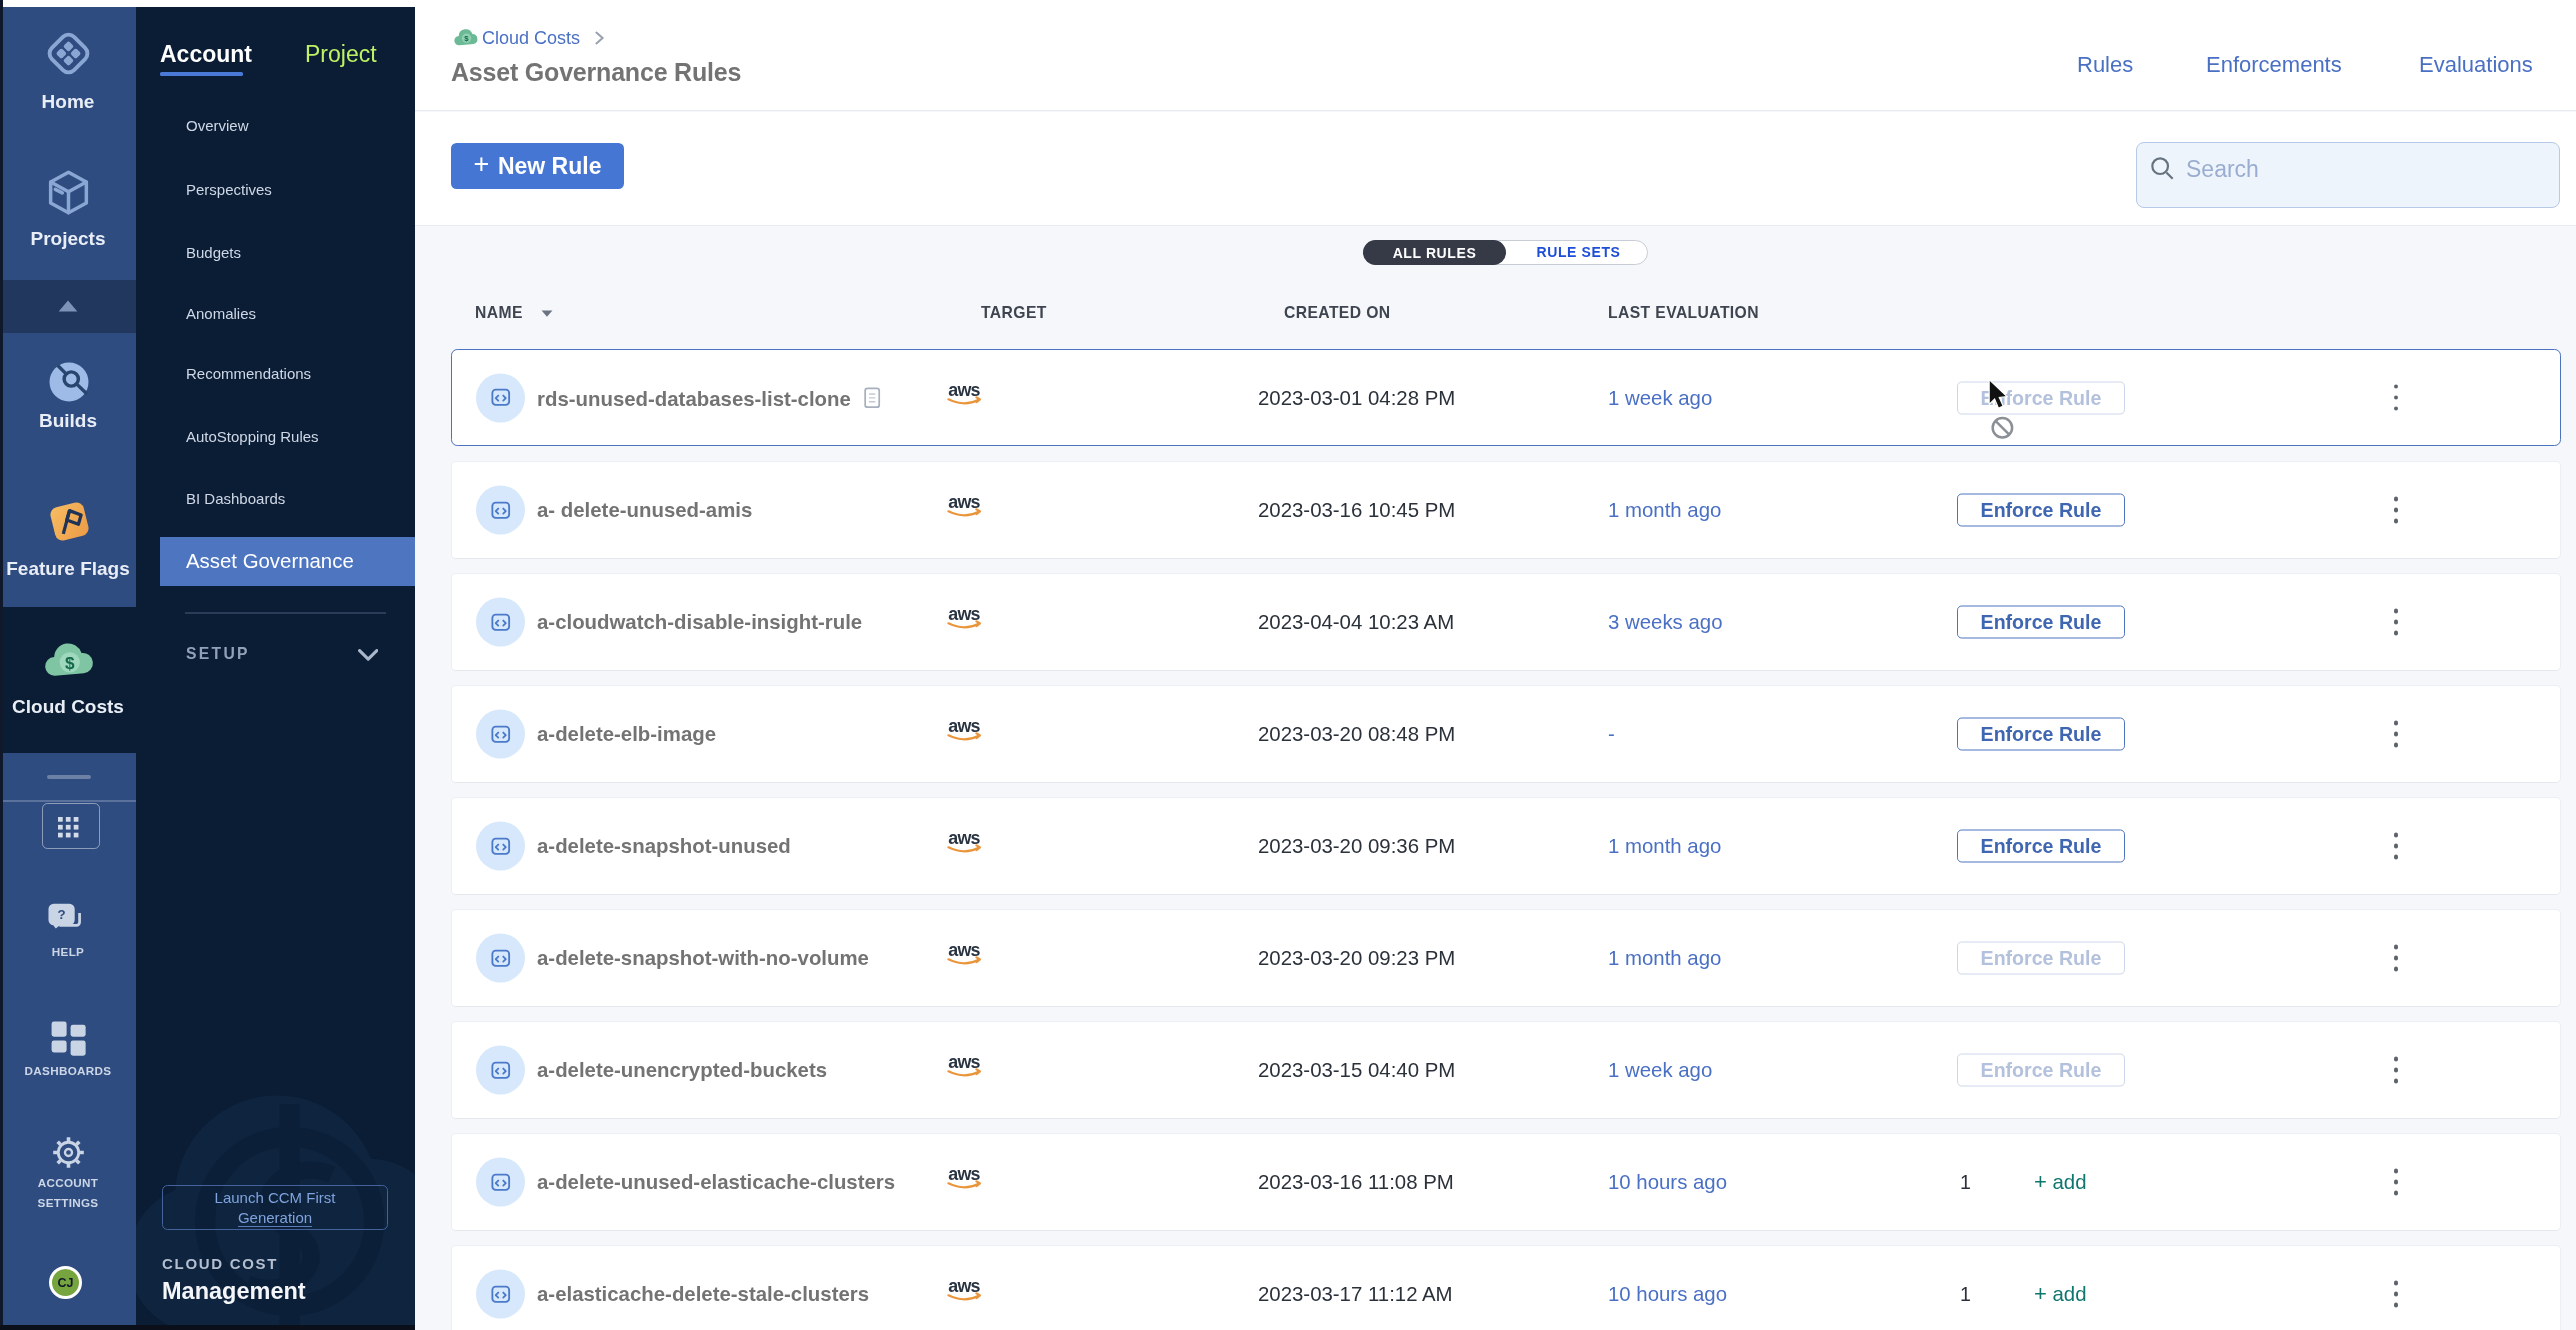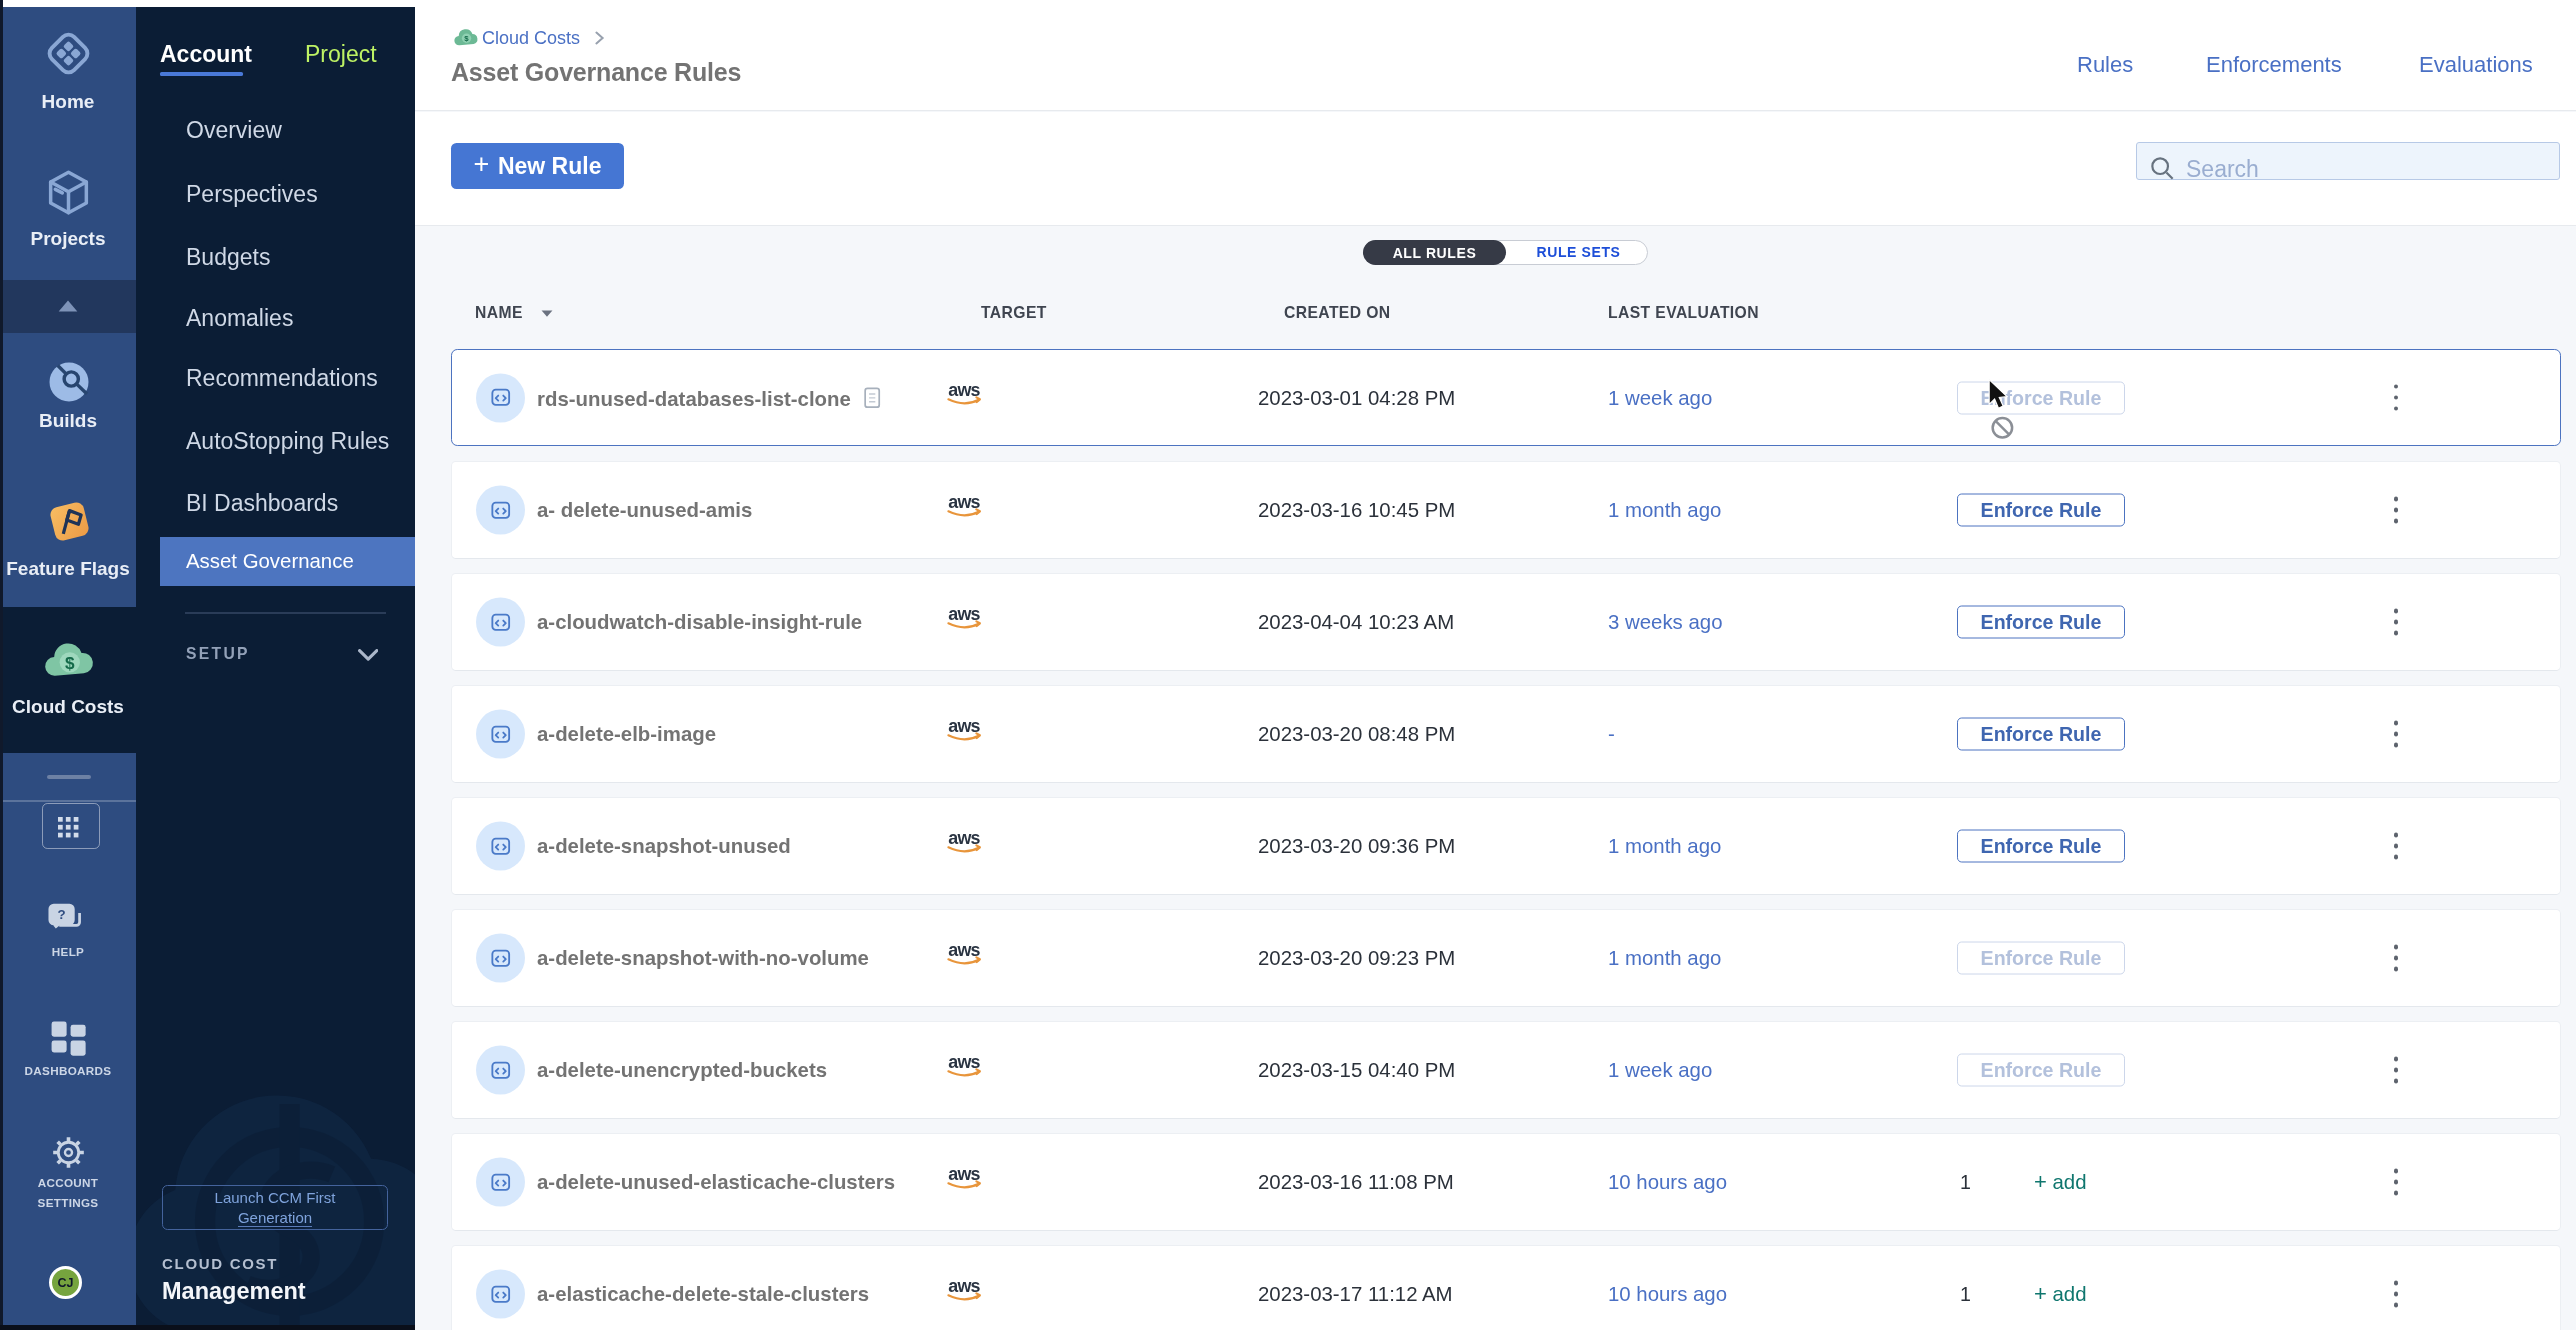--- a/index.html
+++ b/index.html
@@ -6,21 +6,21 @@
 html,body{width:2576px;height:1331px;overflow:hidden}
 body{position:relative;font-family:"Liberation Sans",sans-serif;background:#f5f7fa}
 .abs{position:absolute}
 
 #rail{position:absolute;left:0;top:0;width:136px;height:1331px;background:#2e4c80}
 .railseg{position:absolute;left:0;width:136px}
 .raillbl{position:absolute;width:136px;text-align:center;color:#e9eef6;font-weight:700;font-size:19px}
 .raillbl2{position:absolute;width:136px;text-align:center;color:#ccd6e6;font-weight:700;font-size:11.7px;letter-spacing:0.3px}
 
 #side2{position:absolute;left:136px;top:0;width:279px;height:1331px;background:#0b1d35;overflow:hidden}
-.s2item{position:absolute;left:50px;color:#cfd8e6;font-size:23px;font-weight:400}
+.s2item{position:absolute;left:50px;color:#cfd8e6;font-size:15px;font-weight:400}
 
 #main{position:absolute;left:415px;top:0;width:2161px;height:1331px;background:#f5f7fa}
 #hdr{position:absolute;left:0;top:0;width:2161px;height:111px;background:#fff;border-bottom:0.8px solid #e7eaee}
 #toolbar{position:absolute;left:0;top:112px;width:2161px;height:114px;background:#fff;border-bottom:0.8px solid #e7eaee}
 .toplink{position:absolute;top:52px;color:#4a70c4;font-size:22px}
 .colhdr{position:absolute;color:#3f4550;font-size:15.7px;font-weight:700;letter-spacing:0.4px}
 .row{position:absolute;left:36px;width:2110px;height:98px;background:#fff;border:0.8px solid #eceff3;border-bottom-color:#e4e8ed;border-radius:4.7px}
 .avatar{position:absolute;left:24px;top:50%;transform:translateY(-50%);width:49px;height:49px;border-radius:50%;background:#d7e8fc;display:flex;align-items:center;justify-content:center}
 .rname{position:absolute;left:85px;top:50%;transform:translateY(-50%);color:#737373;font-size:20.4px;font-weight:700;white-space:nowrap}
 .raws{position:absolute;left:493px;top:50%;transform:translateY(-56%)}
@@ -189,21 +189,21 @@
   <svg class="abs" style="left:179px;top:31px" width="11" height="14" viewBox="0 0 14 18">
       <path d="M3 2 L11 9 L3 16" fill="none" stroke="#98a1ae" stroke-width="2.6" stroke-linecap="round"></path>
     </svg>
   <div class="abs" style="left:36px;top:58px;color:#737373;font-size:25px;font-weight:700;letter-spacing:-0.2px">Asset Governance Rules</div>
   <div class="toplink" style="left:1662px">Rules</div>
   <div class="toplink" style="left:1791px">Enforcements</div>
   <div class="toplink" style="left:2004px">Evaluations</div>
 
   <div class="abs" style="left:36px;top:143px;width:173px;height:46px;border-radius:5.5px;background:#4576d3;color:#fff;display:flex;align-items:center;justify-content:center;font-size:23px;font-weight:700"><span style="font-weight:400;font-size:27px;margin-right:8.6px;margin-top:-2.3px">+</span>New Rule</div>
 
-  <div class="abs" style="left:1721px;top:142px;width:424px;height:38px;border:1.6px solid #b7c9e6;border-radius:3px;background:#edf4fc">
+  <div class="abs" style="left:1721px;top:142px;width:424px;height:66px;border:1.6px solid #b7c9e6;border-radius:8px;background:#edf4fc">
     <svg class="abs" style="left:13.3px;top:13.3px" width="25" height="25" viewBox="0 0 32 32">
         <g fill="none" stroke="#67727f" stroke-width="2.8">
           <circle cx="13" cy="13" r="10"></circle>
           <path d="M21 21 L29 29"></path>
         </g>
       </svg>
     <div class="abs" style="left:49px;top:13.3px;color:#9aadd0;font-size:23px">Search</div>
   </div>
 
   <div class="abs" style="left:948px;top:240px;width:285px;height:25px;border-radius:13.3px;background:#fff;border:1.6px solid #c8ccd4"></div>

